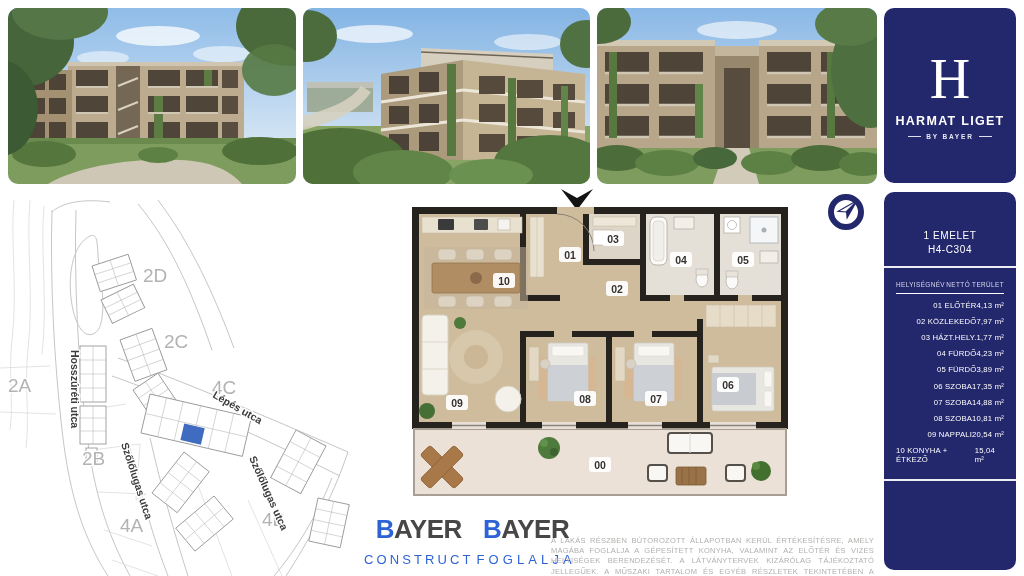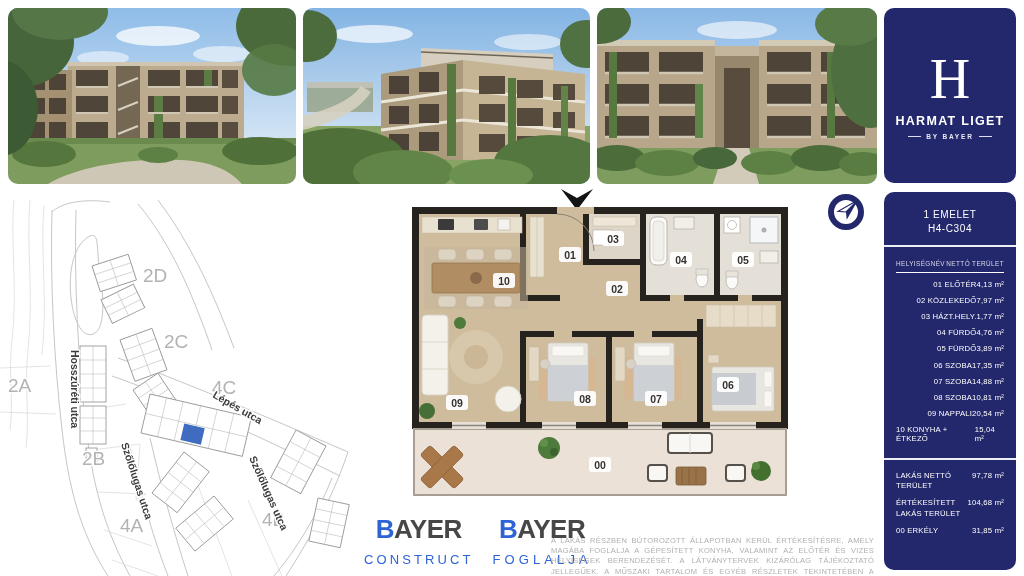--- a/index.html
+++ b/index.html
@@ -18,21 +18,21 @@
   #brandCard{top:8px;height:175px;display:flex;flex-direction:column;align-items:center;justify-content:center;}
   .monogram{font-family:"Liberation Serif",serif;font-size:56px;line-height:1;font-weight:400;}
   .brand-name{font-size:12.5px;font-weight:bold;letter-spacing:1.3px;margin-top:7px;white-space:nowrap;}
   .brand-by{display:flex;align-items:center;gap:5px;margin-top:5px;}
   .brand-by .dash{width:13px;height:1px;background:rgba(255,255,255,.85);}
   .brand-by .txt{font-size:6.5px;font-weight:bold;letter-spacing:1.8px;color:#e9eaf4;}
 
   #unitCard{top:192px;height:378px;}
   .unit-head{text-align:center;padding:15px 4px 11px;}
   .unit-title{font-size:21px;letter-spacing:.4px;}
-  .unit-floor{font-size:10px;margin-top:2px;letter-spacing:.6px;}
+  .unit-floor{font-size:10px;margin-top:23px;letter-spacing:.6px;}
   .unit-code{font-size:10px;margin-top:3px;letter-spacing:.6px;}
   .sep{height:2px;background:#fff;opacity:.92;}
   .tbl{padding:0 12px;}
   .cols{display:flex;justify-content:space-between;font-size:6.4px;letter-spacing:.4px;color:#dadcef;margin-top:13px;padding-bottom:5px;border-bottom:1.5px solid #fff;}
   .room-row{display:flex;justify-content:flex-end;align-items:baseline;font-size:7.7px;margin-top:7.1px;letter-spacing:.2px;}
   .sep2{margin-top:15px;}
   .totals{padding:0 12px;margin-top:11px;}
   .total-row{display:flex;justify-content:space-between;font-size:7.7px;margin-top:6.5px;letter-spacing:.2px;}
   .total-row .tn{max-width:72px;line-height:1.35;}
   .total-row .ta{white-space:nowrap;}
@@ -48,21 +48,21 @@
   .bld{fill:#ffffff;stroke:#9a9a9a;stroke-width:.9;}
   .bldline{stroke:#b9b9b9;stroke-width:.55;}
   .road{fill:none;stroke:#c6c6c6;stroke-width:1;}
   .parcel{fill:none;stroke:#dcdcdc;stroke-width:.8;}
 
   
   #floorPlan{left:412px;top:207px;width:376px;height:293px;}
   .fp-label{font-size:10.5px;font-weight:bold;fill:#363230;}
 
   
-  #logos{left:364px;top:516px;display:flex;gap:19px;}
+  #logos{left:364px;top:516px;display:flex;gap:3px;}
   .bayer{display:flex;flex-direction:column;align-items:center;}
   .bayer-top{font-size:26px;font-weight:bold;letter-spacing:-.5px;line-height:1;color:var(--logo-dark,#474747);}
   .bayer-top .b{color:var(--bayer-blue,#2e63d6);}
   .bayer-sub{font-size:13px;font-weight:normal;color:var(--bayer-blue,#2e63d6);margin-top:10px;letter-spacing:3.1px;}
   .bayer-sub.prop{letter-spacing:4.1px;}
   #disclaimer{left:551px;top:509px;width:323px;font-size:7.5px;line-height:10.2px;color:#b2b0ae;text-align:justify;letter-spacing:.25px;margin-top:27px;}
 </style>
 </head>
 <body>
 
@@ -594,21 +594,21 @@
     <div class="room-row">
         <span>02 KÖZLEKEDŐ</span>
         <span>7,97 m²</span>
       </div>
     <div class="room-row">
         <span>03 HÁZT.HELY.</span>
         <span>1,77 m²</span>
       </div>
     <div class="room-row">
         <span>04 FÜRDŐ</span>
-        <span>4,76 m²</span>
+        <span>4,23 m²</span>
       </div>
     <div class="room-row">
         <span>05 FÜRDŐ</span>
         <span>3,89 m²</span>
       </div>
     <div class="room-row">
         <span>06 SZOBA</span>
         <span>17,35 m²</span>
       </div>
     <div class="room-row">
@@ -622,34 +622,20 @@
     <div class="room-row">
         <span>09 NAPPALI</span>
         <span>20,54 m²</span>
       </div>
     <div class="room-row">
         <span>10 KONYHA + ÉTKEZŐ</span>
         <span>15,04 m²</span>
       </div>
   </div>
   <div class="sep sep2"></div>
-  <div class="totals">
-    <div class="total-row">
-        <span class="tn">LAKÁS NETTÓ TERÜLET</span>
-        <span class="ta">97,78 m²</span>
-      </div>
-    <div class="total-row">
-        <span class="tn">ÉRTÉKESÍTETT LAKÁS TERÜLET</span>
-        <span class="ta">104,68 m²</span>
-      </div>
-    <div class="total-row">
-        <span class="tn">00 ERKÉLY</span>
-        <span class="ta">31,85 m²</span>
-      </div>
-  </div>
 </div>
 
 <div class="abs" id="logos">
   <div class="bayer">
     <div class="bayer-top"><span class="b">B</span><span>AYER</span></div>
     <div class="bayer-sub">CONSTRUCT</div>
   </div>
   <div class="bayer">
     <div class="bayer-top"><span class="b">B</span><span>AYER</span></div>
     <div class="bayer-sub prop">FOGLALJA</div>

